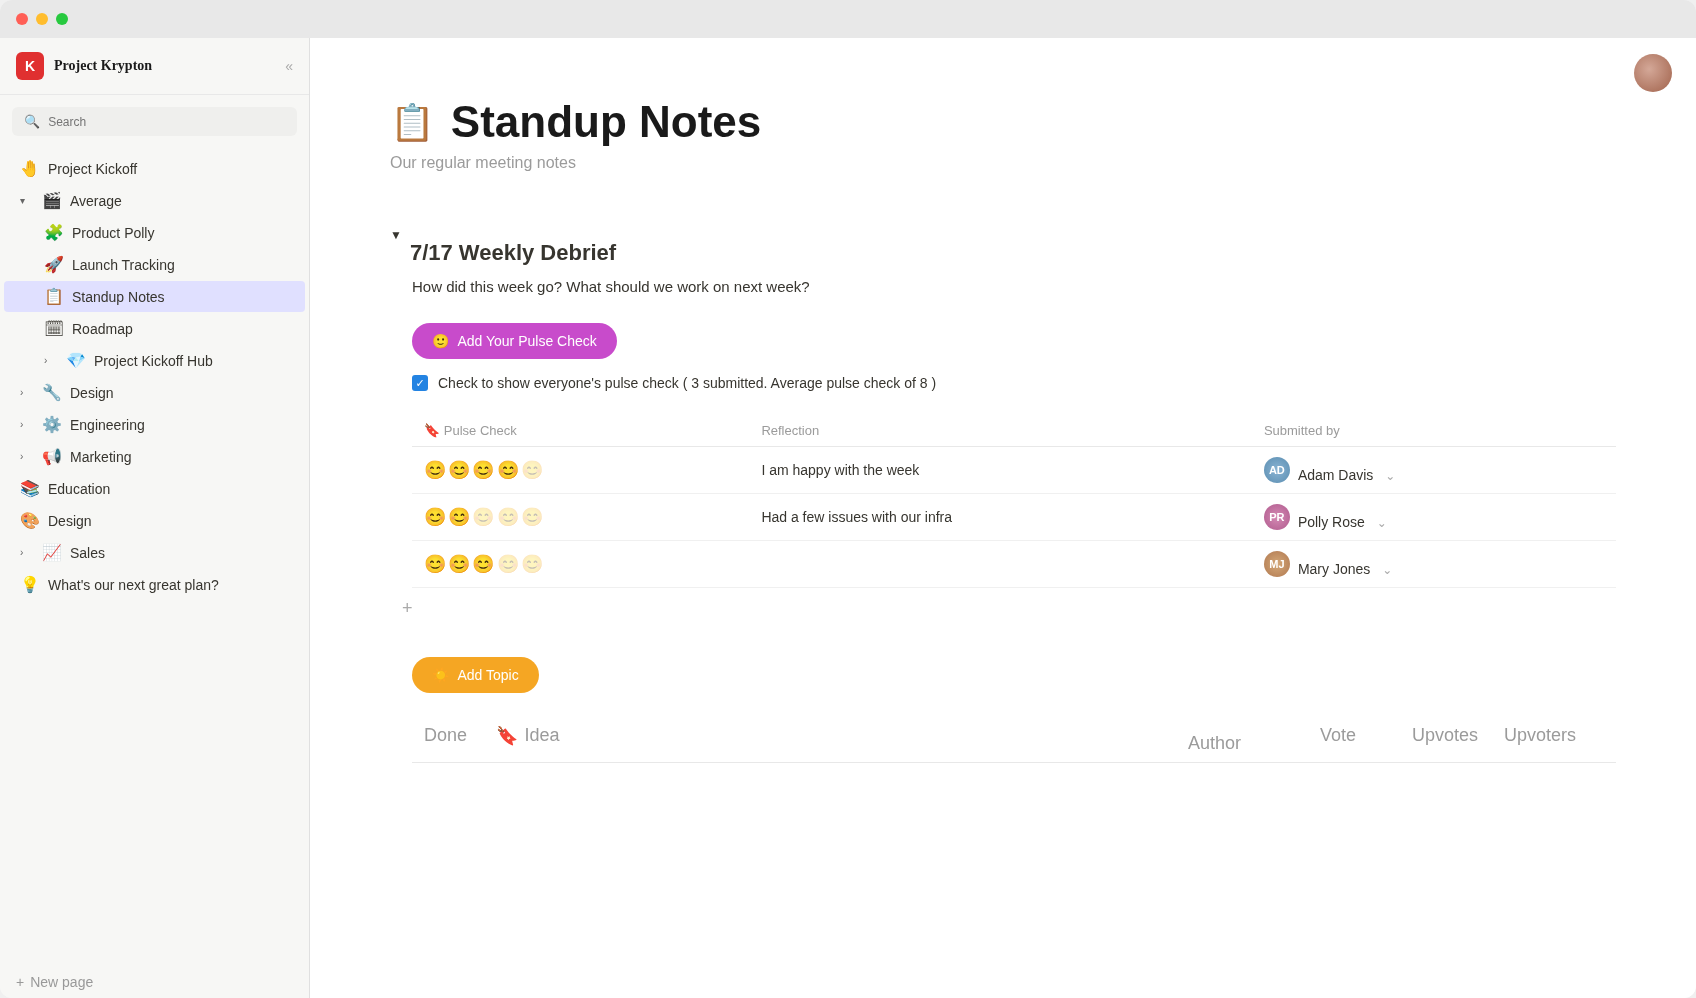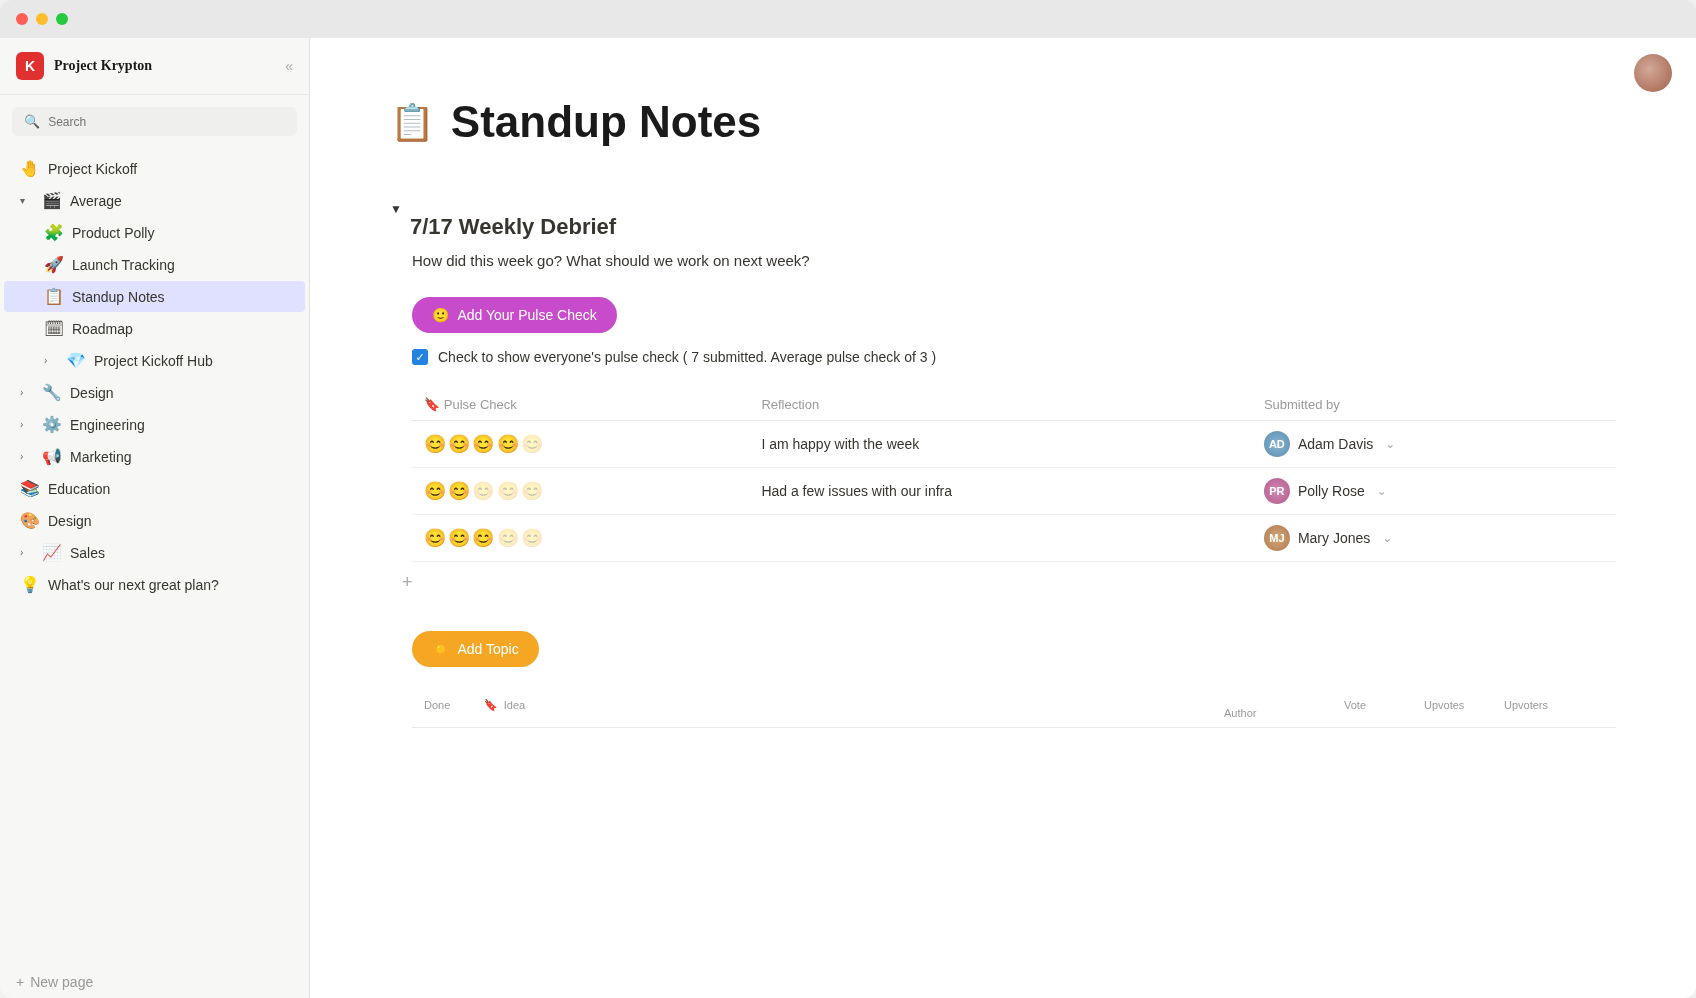--- a/index.html
+++ b/index.html
@@ -227,21 +227,21 @@
       vertical-align: middle;
     }
     .emoji-stars {
       display: flex; gap: 2px; align-items: center;
     }
     .emoji-star { font-size: 18px; }
     .emoji-star.filled { opacity: 1; }
     .emoji-star.empty { opacity: 0.3; }
     .submitted-by-cell {
       display: flex;
-      align-items: center;
+      align-items: flex-end;
       gap: 8px;
     }
     .user-mini-avatar {
       width: 26px; height: 26px;
       border-radius: 50%;
       display: flex; align-items: center; justify-content: center;
       font-size: 11px; color: white; font-weight: 600;
       flex-shrink: 0;
     }
     .avatar-adam { background: radial-gradient(circle, #8ab4d4, #5a8db0); }
@@ -265,26 +265,26 @@
       display: inline-flex;
       align-items: center;
       gap: 8px;
       margin-top: 28px;
       margin-left: 22px;
     }
     .topics-table-header {
       display: flex;
       align-items: center;
       padding: 8px 12px;
-      font-size: 11px;
+      font-size: 18px;
       color: #9b9b9b;
       border-bottom: 1px solid #e8e8e8;
       margin-top: 16px;
       margin-left: 22px;
-      gap: 0;
+      gap: 12px;
       justify-content: space-between;
     }
     .th-done { width: 60px; }
     .th-idea { flex: 1; display: flex; align-items: center; gap: 6px; }
     .th-author { width: 120px; margin-top: 16px; }
     .th-vote { width: 80px; }
     .th-upvotes { width: 80px; }
     .th-upvoters { width: 100px; }
   </style>
 </head>
@@ -402,20 +402,21 @@
       
       <div class="user-avatar">
         <div class="user-avatar-inner"></div>
       </div>
 
       
       <div class="page-header">
         <span class="page-icon">📋</span>
         <h1 class="page-title">Standup Notes</h1>
       </div>
+      <div class="page-subtitle">Our regular meeting notes</div>
 
       
       <div class="section-divider"></div>
 
       <div class="section-header">
         <span class="section-toggle">▼</span>
         <h2 class="section-title">7/17 Weekly Debrief</h2>
       </div>
 
       <div class="section-desc">How did this week go? What should we work on next week?</div>
@@ -424,21 +425,21 @@
       <button class="pulse-check-btn">
         <span>🙂</span>
         <span>Add Your Pulse Check</span>
       </button>
 
       
       <div class="checkbox-row">
         <div class="checkbox-blue">
           <span>✓</span>
         </div>
-        <span>Check to show everyone's pulse check ( 7 submitted. Average pulse check of 3 )</span>
+        <span>Check to show everyone's pulse check ( 3 submitted. Average pulse check of 8 )</span>
       </div>
 
       
       <table class="pulse-table">
         <thead>
           <tr>
             <th>
               <span>🔖</span> Pulse Check
             </th>
             <th>Reflection</th>

